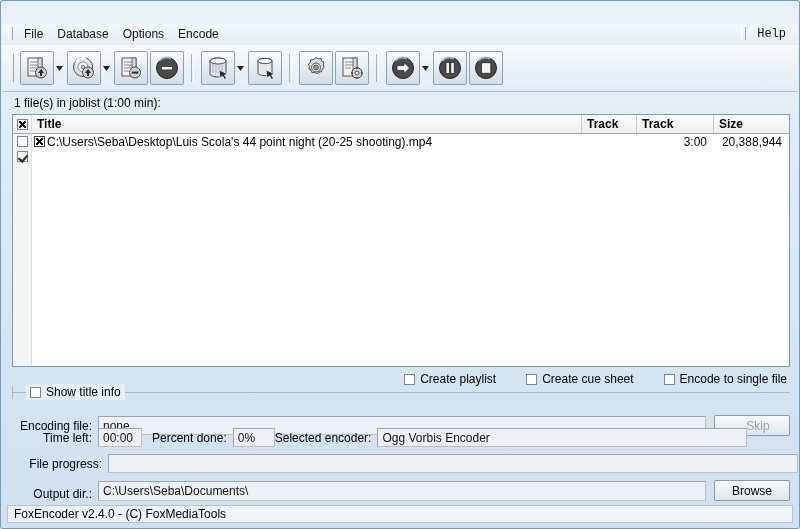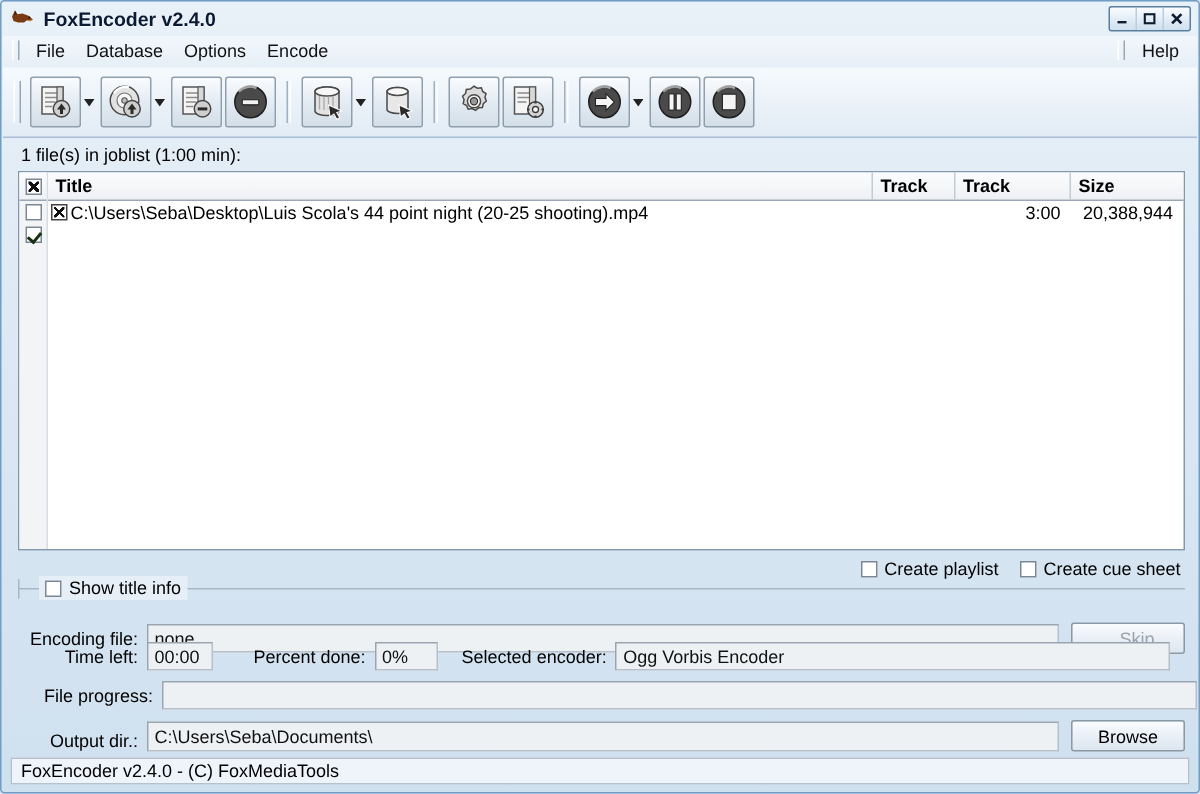--- a/index.html
+++ b/index.html
@@ -161,21 +161,21 @@
     content:"";position:absolute;left:1px;top:1px;right:1px;bottom:1px;
     background:
       linear-gradient(45deg,transparent 40%,#111 40%,#111 60%,transparent 60%),
       linear-gradient(-45deg,transparent 40%,#111 40%,#111 60%,transparent 60%);
   }
   
   .optrow{
     position:absolute;right:12px;top:370px;height:16px;
     display:flex;align-items:center;
   }
-  .opt{display:flex;align-items:center;margin-left:14px;font-size:12px;}
+  .opt{display:flex;align-items:center;margin-left:30px;font-size:12px;}
   .opt .cbx{margin-right:5px;}
   
   .panel{
     position:absolute;left:11px;top:385px;width:778px;height:118px;
   }
   .grpline{
     position:absolute;left:0;right:0;top:6px;height:1px;
     background:#aab6c2;
   }
   .grpbox{
@@ -216,59 +216,30 @@
     display:flex;align-items:center;
     box-sizing:border-box;
   }
   .statusbar span{padding-left:6px;font-size:12px;}
 </style>
 </head>
 <body>
 
 <div class="win">
 
-  <div class="titlebar">
-    <div class="title-icon">
-      <svg class="fox" viewBox="0 0 16 12">
-        <path d="M1 5 L3 1 L4.5 3.5 L8 3 L12 4.5 L15 7 L13 8 L11 7.5 L9 9 L5 9 L2 8 Z" fill="#7a3b12"></path>
-        <path d="M3 1 L4.5 3.5 L2.2 3.8 Z" fill="#4a2309"></path>
-        <path d="M11 7.5 L15 7 L13 8.4 Z" fill="#c88a4a"></path>
-        <circle cx="12.6" cy="5.6" r="0.6" fill="#111"></circle>
-      </svg>
-    </div>
-    <div class="title-text">FoxEncoder v2.4.0</div>
-
-    <div class="wbtns">
-      <div class="wbtn">
-        <svg width="9" height="9" viewBox="0 0 9 9">
-            <rect x="1" y="6" width="6" height="1.6" fill="#0d1c2e"></rect>
-          </svg>
-      </div>
-      <div class="wbtn">
-        <svg width="9" height="9" viewBox="0 0 9 9">
-            <rect x="1.2" y="1.5" width="6.4" height="6" fill="none" stroke="#0d1c2e" stroke-width="1.4"></rect>
-          </svg>
-      </div>
-      <div class="wbtn">
-        <svg width="9" height="9" viewBox="0 0 9 9">
-            <path d="M1.4 1.4 L7.6 7.6 M7.6 1.4 L1.4 7.6" stroke="#0d1c2e" stroke-width="1.8"></path>
-          </svg>
-      </div>
-    </div>
-  </div>
 
   <div class="menubar">
     <div class="grip"></div>
     <div class="menu-item">File</div>
     <div class="menu-item">Database</div>
     <div class="menu-item">Options</div>
     <div class="menu-item">Encode</div>
     <div class="menu-right">
       <div class="grip"></div>
-      <div class="menu-item" style="padding-right:12px;">Help</div>
+      <div class="menu-item" style="padding-right:12px;font-family:Liberation Mono, monospace;">Help</div>
     </div>
   </div>
 
   <div class="toolbar">
     <div class="tgrip"></div>
 
     <div class="tbtn">
       <svg width="26" height="26" viewBox="0 0 26 26">
         <rect x="4" y="3" width="14" height="18" fill="#f4f4f4" stroke="#555" stroke-width="1"></rect>
         <path d="M6 7h9M6 10h9M6 13h7M6 16h5" stroke="#8a8a8a" stroke-width="1"></path>
@@ -434,42 +405,46 @@
 
   <div class="optrow">
     <div class="opt">
       <span class="cbx"></span>
       <span>Create playlist</span>
     </div>
     <div class="opt">
       <span class="cbx"></span>
       <span>Create cue sheet</span>
     </div>
+    <div class="opt">
+      <span class="cbx"></span>
+      <span>Encode to single file</span>
+    </div>
   </div>
 
   <div class="panel">
     <div class="grpline"></div>
     <div class="grpbox"></div>
     <div class="grptitle">
       <span class="cbx"></span>
       <span>Show title info</span>
     </div>
 
     <div class="frow" style="left:0;top:30px;width:778px;">
       <div class="flabel" style="width:80px;">Encoding file:</div>
       <div class="fld" style="width:608px;margin-left:6px;">none</div>
       <div class="btn disabled" style="width:76px;margin-left:8px;">Skip</div>
     </div>
 
     <div class="frow" style="left:0;top:42px;width:778px;">
       <div class="flabel" style="width:80px;">Time left:</div>
       <div class="fld" style="width:44px;margin-left:6px;">00:00</div>
-      <div class="flabel" style="margin-left:27px;">Percent done:</div>
+      <div class="flabel" style="margin-left:10px;">Percent done:</div>
       <div class="fld" style="width:42px;margin-left:6px;">0%</div>
-      <div class="flabel" style="margin-left:16px;">Selected encoder:</div>
+      <div class="flabel" style="">Selected encoder:</div>
       <div class="fld" style="width:370px;margin-left:6px;">Ogg Vorbis Encoder</div>
     </div>
 
     <div class="frow" style="left:10px;top:68px;width:778px;">
       <div class="flabel" style="width:80px;">File progress:</div>
       <div class="fld" style="width:690px;margin-left:6px;"></div>
     </div>
 
     <div class="frow" style="left:0;top:94px;width:778px;height:21px;align-items:flex-end;">
       <div class="flabel" style="width:80px;">Output dir.:</div>

